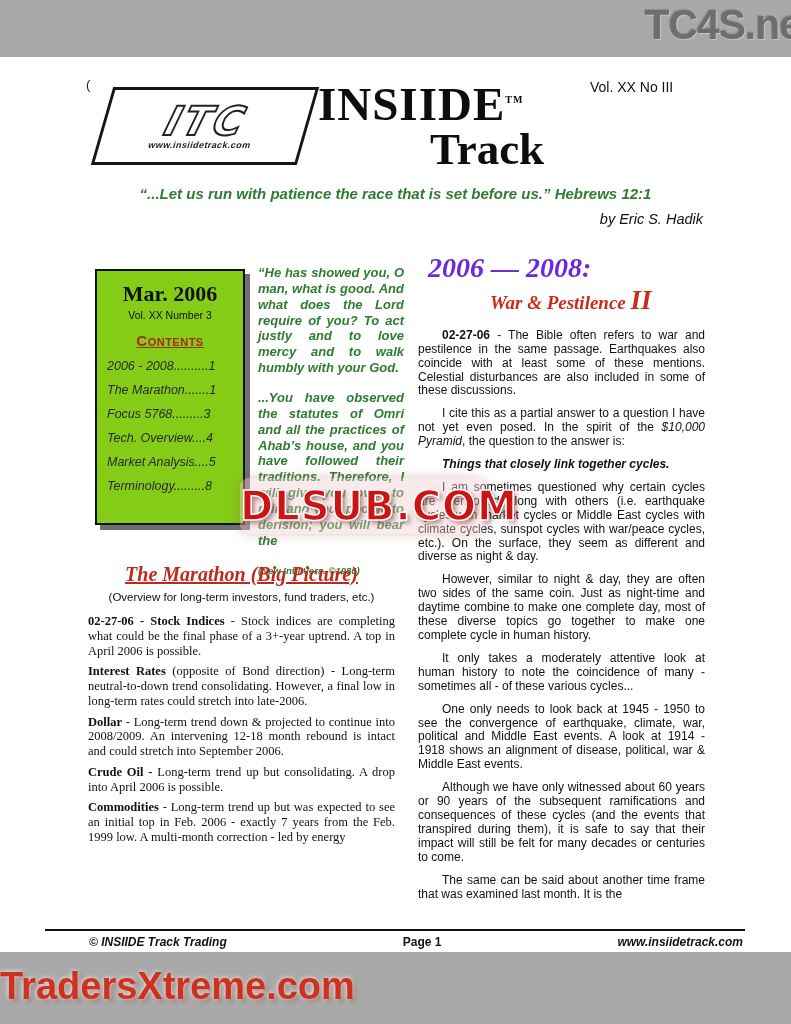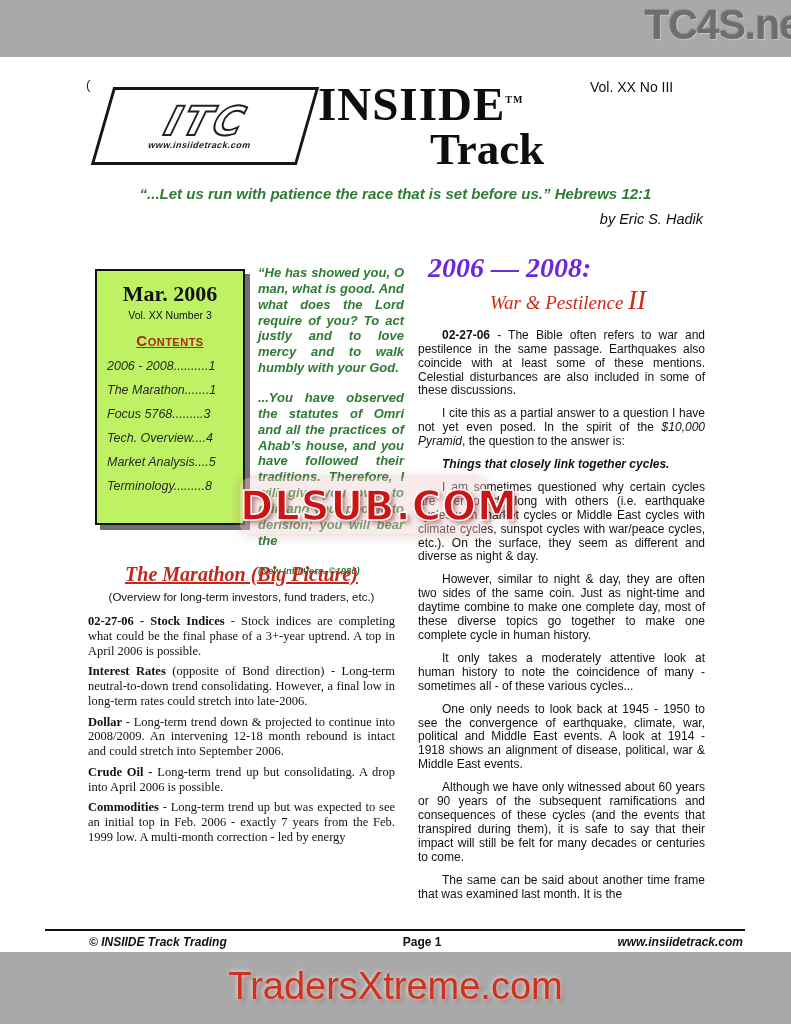--- a/index.html
+++ b/index.html
@@ -5,21 +5,21 @@
   html,body { margin:0; padding:0; background:#a9a9a9; }
   .stage { position:relative; width:791px; height:1024px; background:#a9a9a9; overflow:hidden;
            font-family:"Liberation Sans", sans-serif; color:#111; }
 
   
   .top-band { position:absolute; left:0; top:0; width:791px; height:57px; background:#a9a9a9;margin-left:37px; }
   .tc4s { position:absolute; top:1px; right:12px; font-size:42px; font-weight:bold; color:#6e6e6e;
           letter-spacing:-1px; transform:scaleX(0.97);
           text-shadow:1px 1px 1px #c6c6c6, -1px -1px 1px #8b8b8b; }
   .bottom-band { position:absolute; left:0; top:952px; width:791px; height:72px; background:#a9a9a9; }
-  .tradersx { margin-top:13px; text-align:center; font-size:38px; font-weight:normal; color:#cd3220;
+  .tradersx { margin-top:13px; text-align:left; font-size:38px; font-weight:bold; color:#cd3220;
               letter-spacing:0; text-shadow:0 0 5px #ffffff, 2px 2px 4px rgba(120,30,10,0.55); }
   .dlsub { position:absolute; left:240px; top:478px; width:245px; height:56px; line-height:56px; z-index:50;
            text-align:center; font-family:"DejaVu Sans", sans-serif; font-size:40px; font-weight:bold;
            color:#cc1414; -webkit-text-stroke:1.5px #ffffff; letter-spacing:1px;
            background:rgba(240,204,204,0.40); border-radius:9px;
            text-shadow:3px 3px 5px rgba(110,30,30,0.55); box-shadow:0 0 12px rgba(170,90,90,0.35); }
 
   
   .sheet { position:absolute; left:0; top:57px; width:791px; height:895px; background:#ffffff; }
 
@@ -38,39 +38,39 @@
   .logo-title1 .tm { font-size:10px; vertical-align:super; font-weight:bold; }
   .logo-title2 { position:absolute; left:430px; top:66px; font-family:"Liberation Serif", serif;
                  font-weight:bold; font-size:45px; color:#0d0d0d; }
 
   .verse { position:absolute; left:0; top:128px; width:100%; text-align:center;
            color:#2e7c32; font-weight:bold; font-style:italic; font-size:15px; }
   .byline { position:absolute; right:88px; top:154px; font-style:italic; font-size:14.5px; color:#111; }
 
   
   .contents-box { position:absolute; left:95px; top:212px; width:150px; height:256px; box-sizing:border-box;
-                  border:2px solid #111; background:#bef264; box-shadow:5px 5px 0 #6f6f6f; padding:10px 7px; }
+                  border:2px solid #111; background:#84cc16; box-shadow:5px 5px 0 #6f6f6f; padding:10px 7px; }
   .cb-title { font-family:"Liberation Serif", serif; font-weight:bold; font-size:22px; text-align:center; }
   .cb-sub   { font-size:10.5px; text-align:center; margin-top:2px; }
   .cb-head  { color:#aa2a1a; font-weight:bold; font-variant:small-caps; text-decoration:underline;
               text-align:center; font-size:15px; margin:11px 0 10px; letter-spacing:0.5px; }
   .cb-item  { font-style:italic; font-size:12.5px; color:#2a2a2a; margin:0 0 10px 3px; }
 
   
   .scripture { position:absolute; left:258px; top:208px; width:146px; color:#2e7c32;
                font-weight:bold; font-style:italic; font-size:13px; line-height:1.22; text-align:justify; }
   .scripture p { margin:0 0 14px; }
   .scripture .cite { font-size:9.5px; text-align:left; margin-top:16px; }
 
   
   .article { position:absolute; left:418px; top:195px; width:287px; font-size:12px; line-height:1.16;
              text-align:justify; color:#111; }
   .a-title1 { font-family:"Liberation Serif", serif; font-style:italic; font-weight:bold;
               color:#6d28d9; font-size:28px; margin-left:10px; }
-  .a-title2 { font-family:"Liberation Serif", serif; font-style:italic; font-weight:normal;
+  .a-title2 { font-family:"Liberation Serif", serif; font-style:italic; font-weight:bold;
               color:#cb2a1c; font-size:19px; margin:1px 0 12px 72px; }
   .a-title2 .big-ii { font-size:27px; }
   .article p { margin:0 0 9px; text-indent:24px; }
   .article p.emph { font-weight:bold; font-style:italic; }
 
   
   .marathon { position:absolute; left:88px; top:506px; width:307px; font-family:"Liberation Serif", serif;
               font-size:12.5px; line-height:1.18; text-align:justify; color:#111; }
   .m-title { font-family:"Liberation Serif", serif; font-style:italic; font-weight:bold; color:#c0281e;
              font-size:20px; text-align:center; text-decoration:underline; margin-bottom:4px; }

